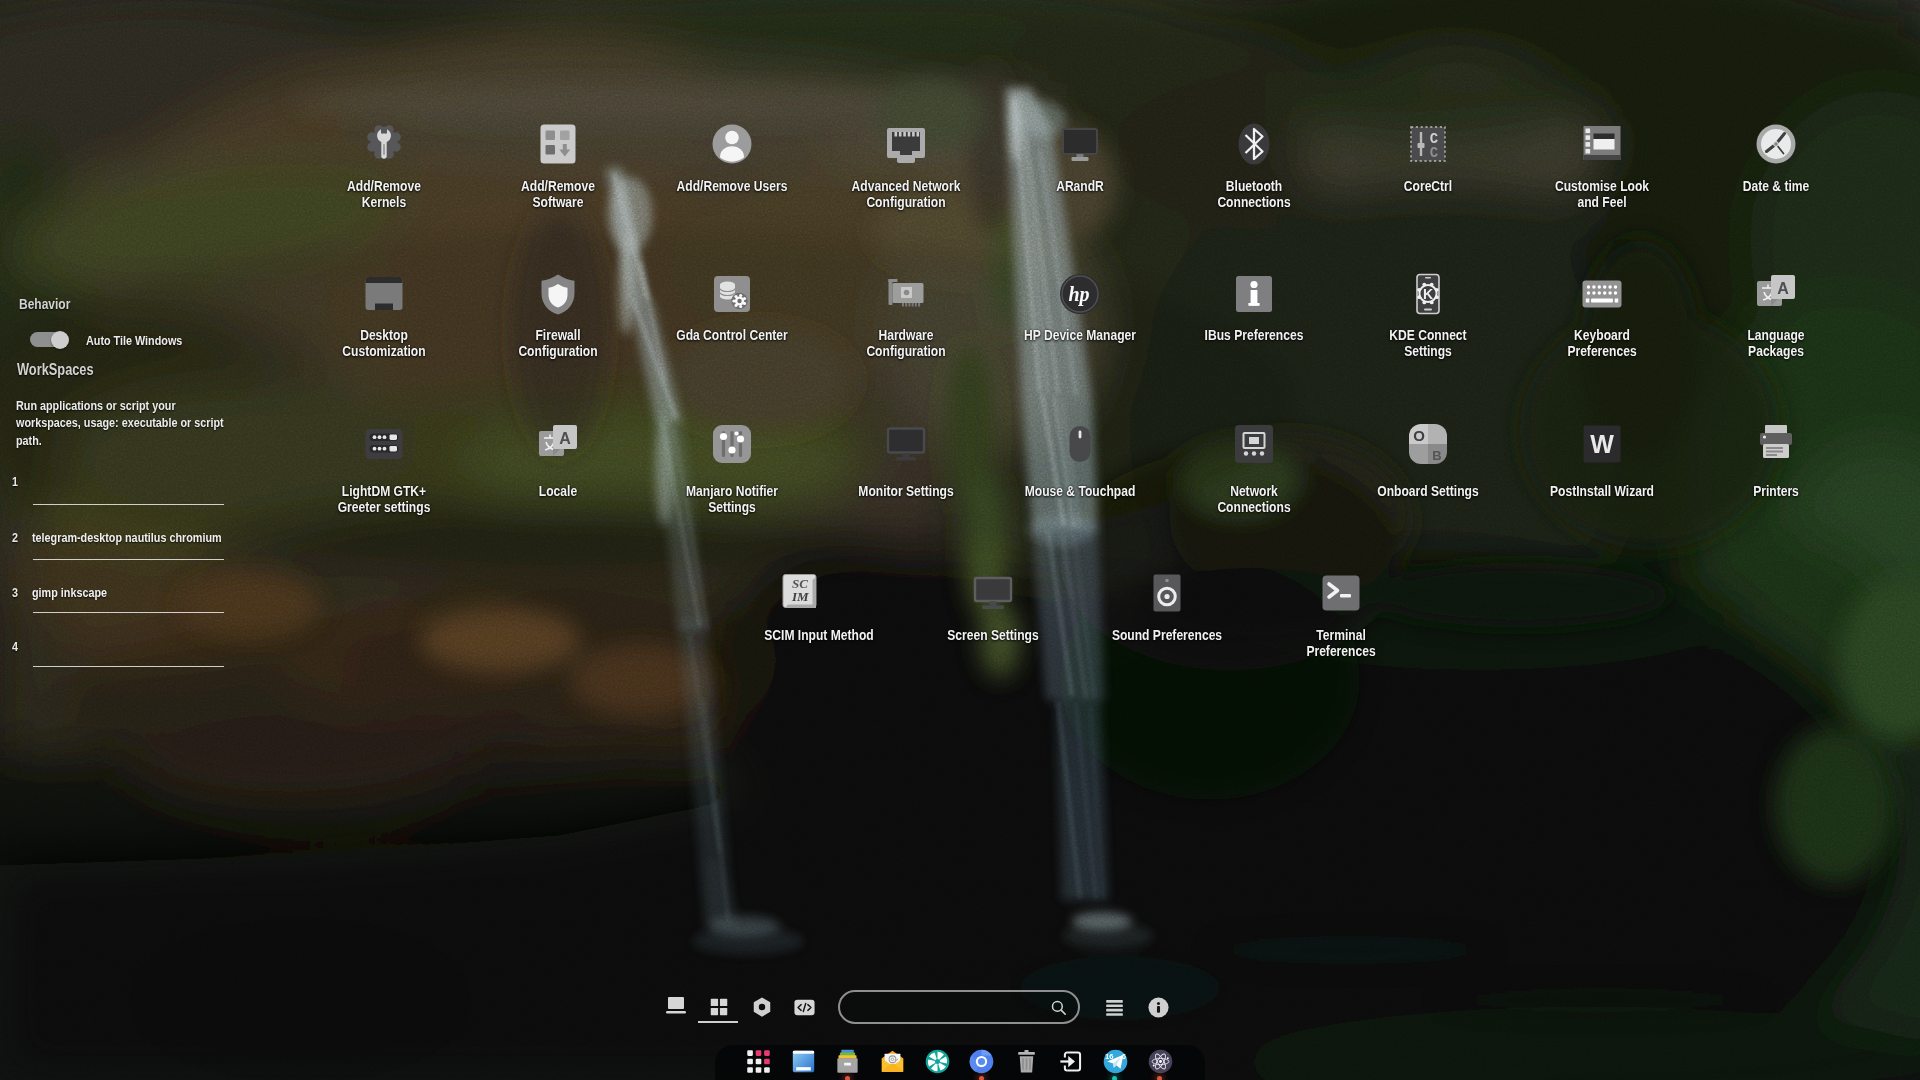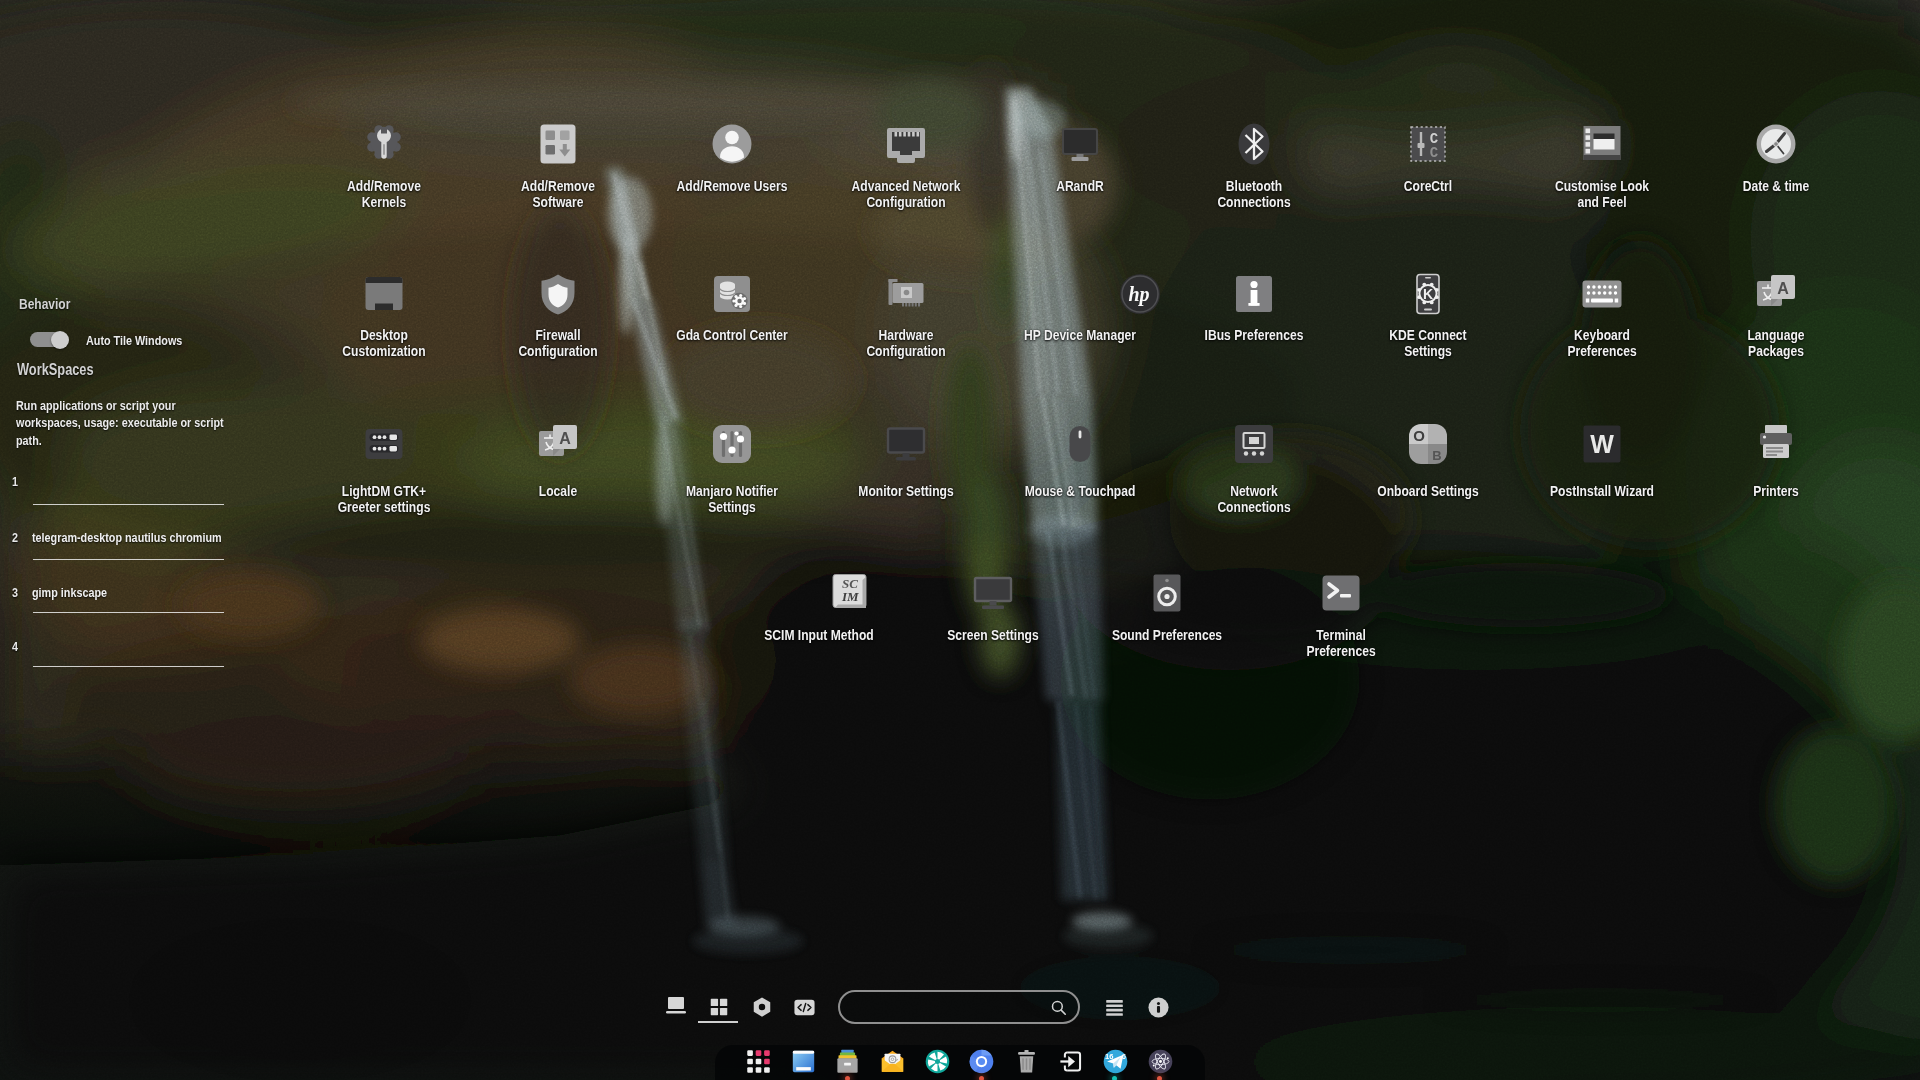--- a/index.html
+++ b/index.html
@@ -308,21 +308,21 @@
         <rect x="19" y="17" width="11" height="11" fill="#c9c9c9"></rect>
         <circle cx="24.5" cy="22.5" r="2.8" fill="#8a8a8a"></circle>
         <rect x="20.0" y="33" width="2" height="3.5" fill="#777"></rect>
         <rect x="23.2" y="33" width="2" height="3.5" fill="#777"></rect>
         <rect x="26.4" y="33" width="2" height="3.5" fill="#777"></rect>
         <rect x="29.6" y="33" width="2" height="3.5" fill="#777"></rect>
         <rect x="32.8" y="33" width="2" height="3.5" fill="#777"></rect>
         <rect x="36.0" y="33" width="2" height="3.5" fill="#777"></rect>
       </svg></div>
     <div class="lb" style="left:811px;top:327.0px">Hardware<br>Configuration</div>
-    <div class="ic" style="left:1116px;top:269.5px"><svg viewBox="0 0 48 48" width="48" height="48">
+    <div class="ic" style="left:1056px;top:269.5px"><svg viewBox="0 0 48 48" width="48" height="48">
         <circle cx="24" cy="24" r="20" fill="#2d2d2f"></circle>
         <circle cx="24" cy="24" r="18" fill="none" stroke="#4f4f52" stroke-width="1.5"></circle>
         <text x="23" y="31" font-family="Liberation Serif, serif" font-style="italic" font-weight="bold" font-size="20" fill="#fafafa" text-anchor="middle">hp</text>
       </svg></div>
     <div class="lb" style="left:985px;top:327.0px">HP Device Manager</div>
     <div class="ic" style="left:1230px;top:269.5px"><svg viewBox="0 0 48 48" width="48" height="48">
         <rect x="6" y="6" width="36" height="36" rx="2.5" fill="#7f7f81"></rect>
         <circle cx="24" cy="14.5" r="3.6" fill="#fff"></circle>
         <rect x="20.6" y="20" width="6.8" height="15.5" fill="#fff"></rect>
         <rect x="18.4" y="33" width="11.2" height="2.8" fill="#fff"></rect>
@@ -464,21 +464,21 @@
         <rect x="8" y="13" width="32" height="12" rx="2" fill="#5f5f5f"></rect>
         <circle cx="12.5" cy="17" r="1.6" fill="#e8e8e8"></circle>
         <rect x="11" y="24" width="26" height="14" rx="1.5" fill="#cdcdcd"></rect>
         <g fill="#8a8a8a">
           <rect x="14" y="27" width="17" height="2"></rect>
           <rect x="14" y="30.5" width="17" height="2"></rect>
           <rect x="14" y="34" width="11" height="2"></rect>
         </g>
       </svg></div>
     <div class="lb" style="left:1681px;top:483.0px">Printers</div>
-    <div class="ic" style="left:826px;top:568.5px"><svg viewBox="0 0 48 48" width="48" height="48">
+    <div class="ic" style="left:776px;top:568.5px"><svg viewBox="0 0 48 48" width="48" height="48">
         <rect x="7" y="5.5" width="33" height="33" rx="2.5" fill="#dcdcdc" stroke="#9a9a9a" stroke-width="1"></rect>
         <path d="M40,8 v31 h-31 l3-3.5 h24.5 v-24.5 z" fill="#a9a9a9"></path>
         <text x="16" y="19" font-family="Liberation Serif, serif" font-style="italic" font-size="13" font-weight="bold" fill="#555" text-anchor="start">SC</text>
         <text x="16" y="32" font-family="Liberation Serif, serif" font-style="italic" font-size="13" font-weight="bold" fill="#3f3f3f" text-anchor="start">IM</text>
       </svg></div>
     <div class="lb" style="left:724px;top:626.5px">SCIM Input Method</div>
     <div class="ic" style="left:969px;top:568.5px"><svg viewBox="0 0 48 48" width="48" height="48">
         <rect x="6" y="9" width="36" height="23" rx="1.5" fill="#3a3a3c" stroke="#5e5e60" stroke-width="2.4"></rect>
         <rect x="20.5" y="32" width="7" height="4.5" fill="#4a4a4c"></rect>
         <rect x="13" y="36.5" width="22" height="3.5" rx="1" fill="#4a4a4c"></rect>

